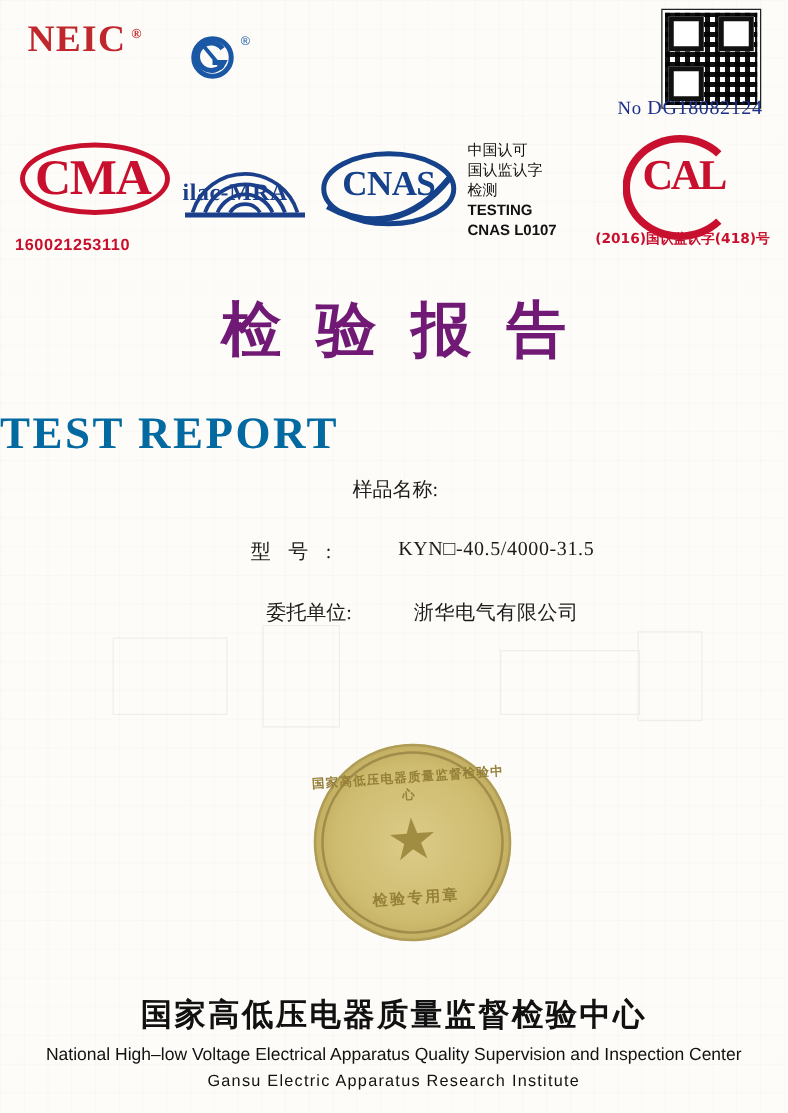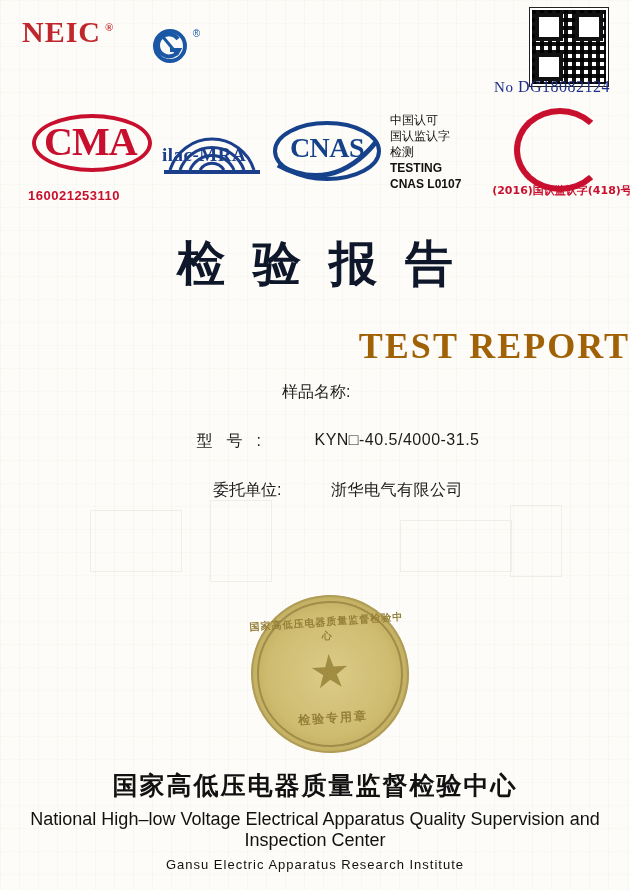--- a/index.html
+++ b/index.html
@@ -89,21 +89,21 @@
     font-family: "Liberation Serif", serif;
     font-size: 16px;
     color: #1b2f8a;
     letter-spacing: 0.5px;
   }
   .report-no .lbl { font-size: 15px; }
 
   
   .cert-row {
     position: absolute;
-    left: 16px; top: 104px;
+    left: 0; top: 104px;
     width: 553px; height: 105px;
   }
   .cma {
     position: absolute;
     left: 12px; top: 8px;
     width: 124px;
   }
   .cma-mark {
     font-family: "Liberation Serif", serif;
     font-weight: bold;
@@ -215,45 +215,45 @@
   .title-cn {
     position: absolute;
     left: 0; top: 232px;
     width: 630px;
     text-align: center;
     font-family: "DejaVu Sans", sans-serif;
     font-weight: bold;
     font-size: 48px;
     letter-spacing: 28px;
     text-indent: 28px;
-    color: #0f172a;
+    color: #701a75;
   }
   .title-en {
     position: absolute;
     left: 0; top: 325px;
     width: 630px;
-    text-align: right;
+    text-align: left;
     font-family: "Liberation Serif", serif;
     font-weight: bold;
     font-size: 36px;
     letter-spacing: 2px;
-    color: #a16207;
+    color: #0369a1;
   }
 
   
   .fields {
     position: absolute;
     left: 0; top: 382px;
     width: 630px;
   }
   .field {
     display: flex;
     justify-content: center;
     margin-bottom: 28px;
-    font-family: Liberation Sans, sans-serif;
+    font-family: Liberation Serif, serif;
     font-size: 16px;
     color: #1c1c1c;
     padding-left: 46px;
   }
   .field .f-label {
     width: 112px;
     text-align: justify;
     white-space: nowrap;
   }
   .field .f-value {
@@ -316,21 +316,21 @@
   }
   .f-cn1 {
     font-family: "DejaVu Sans", sans-serif;
     font-weight: bold;
     font-size: 25px;
     letter-spacing: 2px;
     color: #111;
   }
   .f-en1 {
     font-family: "Liberation Sans", sans-serif;
-    font-size: 18px;
+    font-size: 14px;
     color: #111;
     margin-top: 7px;
   }
   .f-cn2 {
     font-family: "DejaVu Sans", sans-serif;
     font-weight: bold;
     font-size: 25px;
     letter-spacing: 3px;
     color: #111;
     margin-top: 12px;
@@ -414,20 +414,21 @@
     <div class="cn">中国认可</div>
     <div class="cn">国认监认字</div>
     <div class="cn">检测</div>
     <div>TESTING</div>
     <div>CNAS L0107</div>
   </div>
 
   <div class="cal">
     <div class="cal-mark">
       <div class="cal-ring"></div>
+      <div class="cal-letters">CAL</div>
     </div>
     <div class="cal-num">(2016)国认监认字(418)号</div>
   </div>
 </div>
 
 <div class="title-cn">检验报告</div>
 <div class="title-en">TEST REPORT</div>
 
 <div class="fields">
   <div class="field">

